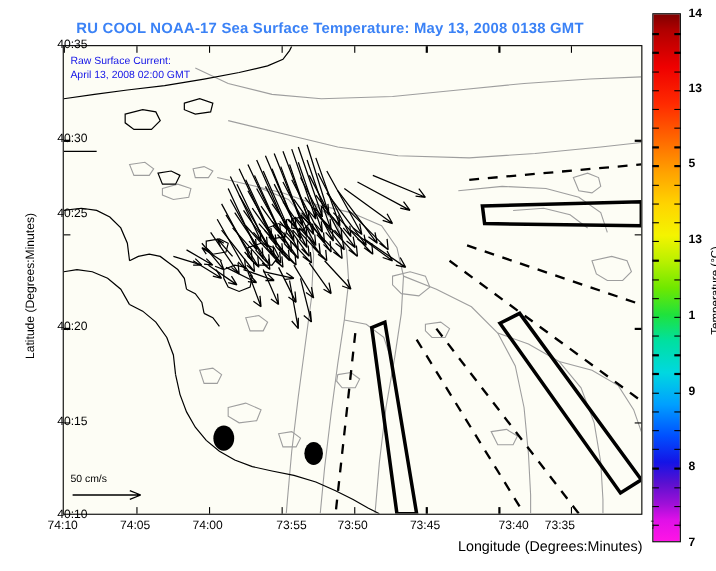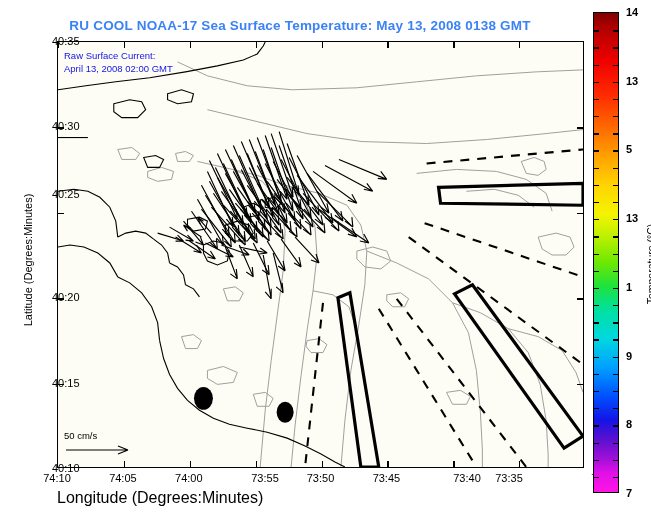--- a/index.html
+++ b/index.html
@@ -33,22 +33,22 @@
   .xtk{width:1.4px;height:6px;top:0;}
   .xtkT{width:1.4px;height:6px;bottom:0;}
   .ytk{height:1.4px;width:6px;left:0;}
   .ytkR{height:1.4px;width:6px;right:0;}
 
   .xlab{position:absolute;top:472px;font-size:11px;color:#000;
         transform:translateX(-50%);white-space:nowrap;}
   .ylab{position:absolute;left:52px;font-size:11px;color:#000;
         transform:translateY(-50%);text-align:right;white-space:nowrap;}
 
-  #xaxtitle{position:absolute;left:57px;top:489px;width:527px;text-align:left;
-            font-size:16px;color:#000;}
+  #xaxtitle{position:absolute;left:57px;top:489px;width:527px;text-align:right;
+            font-size:13px;color:#000;}
   #yaxtitle{position:absolute;left:-92px;top:254px;width:240px;text-align:center;
             font-size:11px;color:#000;transform:rotate(-90deg);}
 
   
   #cbar{position:absolute;left:593px;top:12px;width:26px;height:481px;
         border:1.4px solid #000;box-sizing:border-box;
         background:linear-gradient(to bottom,
           #800000 0%,
           #b00000 3%,
           #ef0000 10%,

